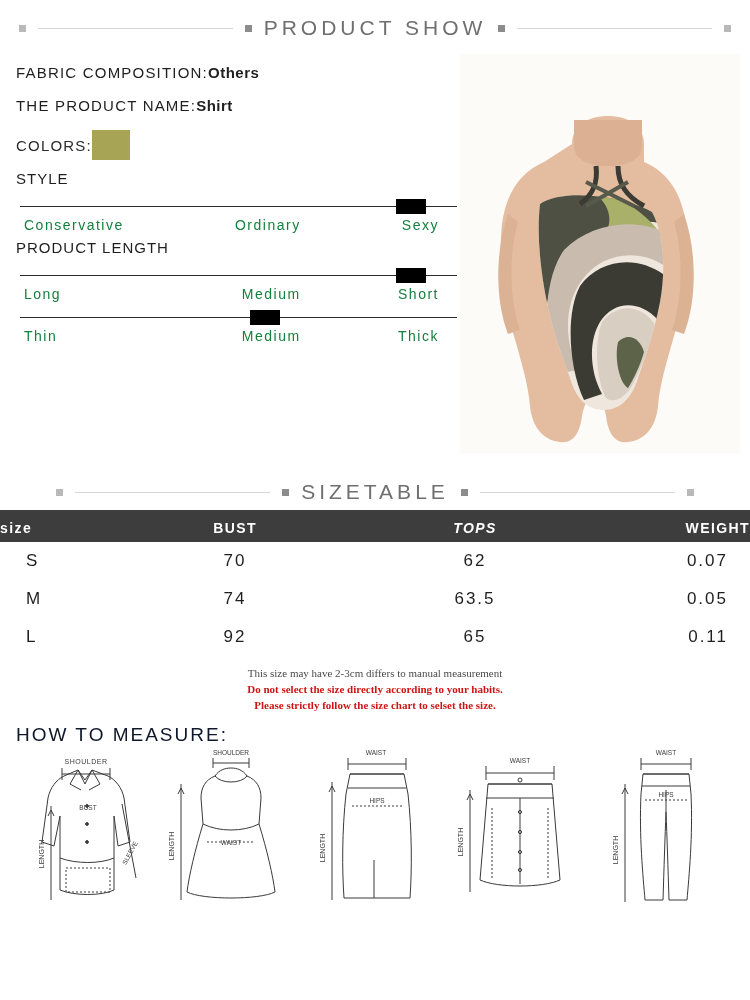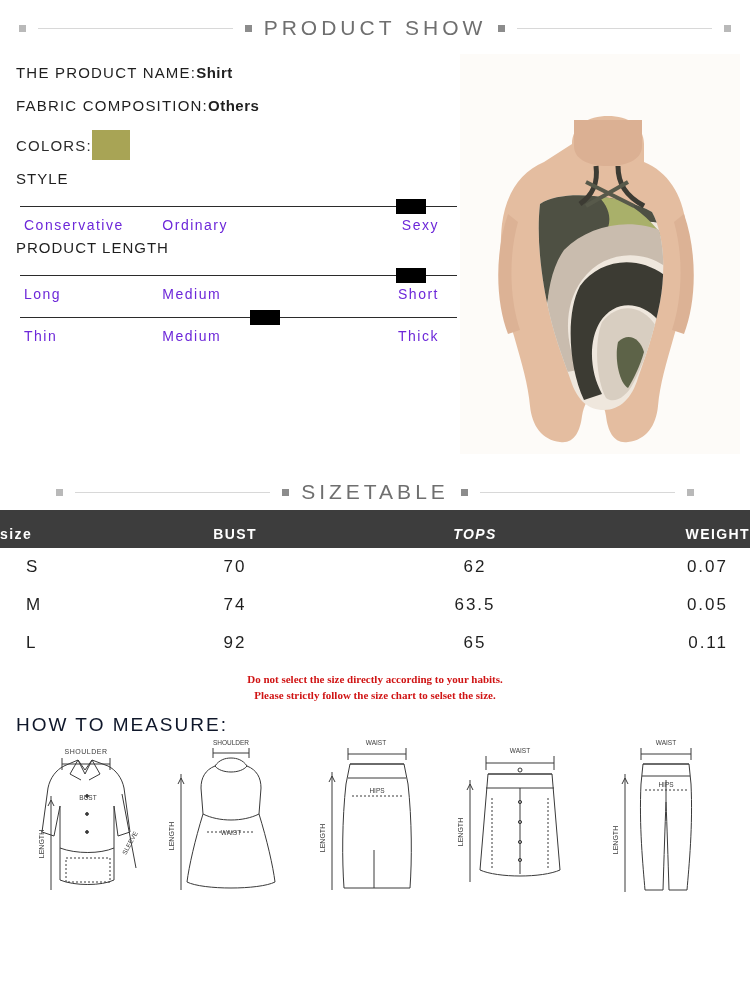--- a/index.html
+++ b/index.html
@@ -110,25 +110,25 @@
     position: absolute;
     top: 2px;
     width: 30px;
     height: 15px;
     background: #000;
   }
   .meter-labels {
     display: flex;
     font-size: 14px;
     letter-spacing: 1.5px;
-    color: #6d28d9;
+    color: #15803d;
   }
   .meter-labels span {
     flex: 1;
-    text-align: left;
+    text-align: right;
   }
   .meter-labels span:first-child { text-align: left; padding-left: 8px;}
   .meter-labels span:last-child { text-align: right; padding-right: 22px;}
 
   
   .photo {
     position: absolute;
     right: 10px;
     top: -10px;
     width: 280px;
@@ -142,21 +142,21 @@
     width: 750px;
     border-collapse: collapse;
     table-layout: fixed;
   }
   table.size-table thead tr.head-main th {
     background: #3d3d3d;
     color: #ffffff;
     font-size: 14px;
     font-weight: bold;
     letter-spacing: 1.4px;
-    padding: 16px 0 6px 0;
+    padding: 10px 0 6px 0;
   }
   table.size-table thead tr.head-unit th {
     background: #3d3d3d;
     color: #e8e8e8;
     font-size: 10px;
     font-weight: normal;
     padding: 0 0 9px 0;
     letter-spacing: .5px;
   }
   table.size-table th.c-size { width: 120px; text-align: left; padding-left: 24px; }
@@ -215,25 +215,25 @@
   <div class="header-title">PRODUCT SHOW</div>
   <div class="sq dark"></div>
   <div class="rule right"></div>
   <div class="sq"></div>
 </div>
 
 <div class="info-wrap">
   <div class="info-left">
 
     <div class="info-line">
+      <span>FABRIC COMPOSITION:</span><span class="val">Others</span>
+    </div>
+
+    <div class="info-line">
       <span>THE PRODUCT NAME:</span><span class="val">Shirt</span>
-    </div>
-
-    <div class="info-line">
-      <span>FABRIC COMPOSITION:</span><span class="val">Others</span>
     </div>
 
     <div class="colors-row">
       <span class="colors-label">COLORS:</span>
       <span class="swatch" style="background: rgb(168, 164, 85);"></span>
     </div>
 
     <div class="meter-block">
       <div class="meter-title">STYLE</div>
       <div class="meter-bar">
@@ -381,20 +381,21 @@
       <tr>
         <td class="c-size">L</td>
         <td>92</td>
         <td>65</td>
         <td class="c-weight">0.11</td>
       </tr>
     </tbody>
   </table>
 
   <div class="note">
+    <span>This size may have 2-3cm differs to manual measurement</span>
     <span class="warn">Do not select the size directly according to your habits.</span>
     <span class="warn">Please strictly follow the size chart to selset the size.</span>
   </div>
 </div>
 
 <div class="measure-title">HOW TO MEASURE:</div>
 <div class="measure-row">
 
   <div class="measure-item">
     <svg width="135" height="160" viewBox="0 0 135 160">

